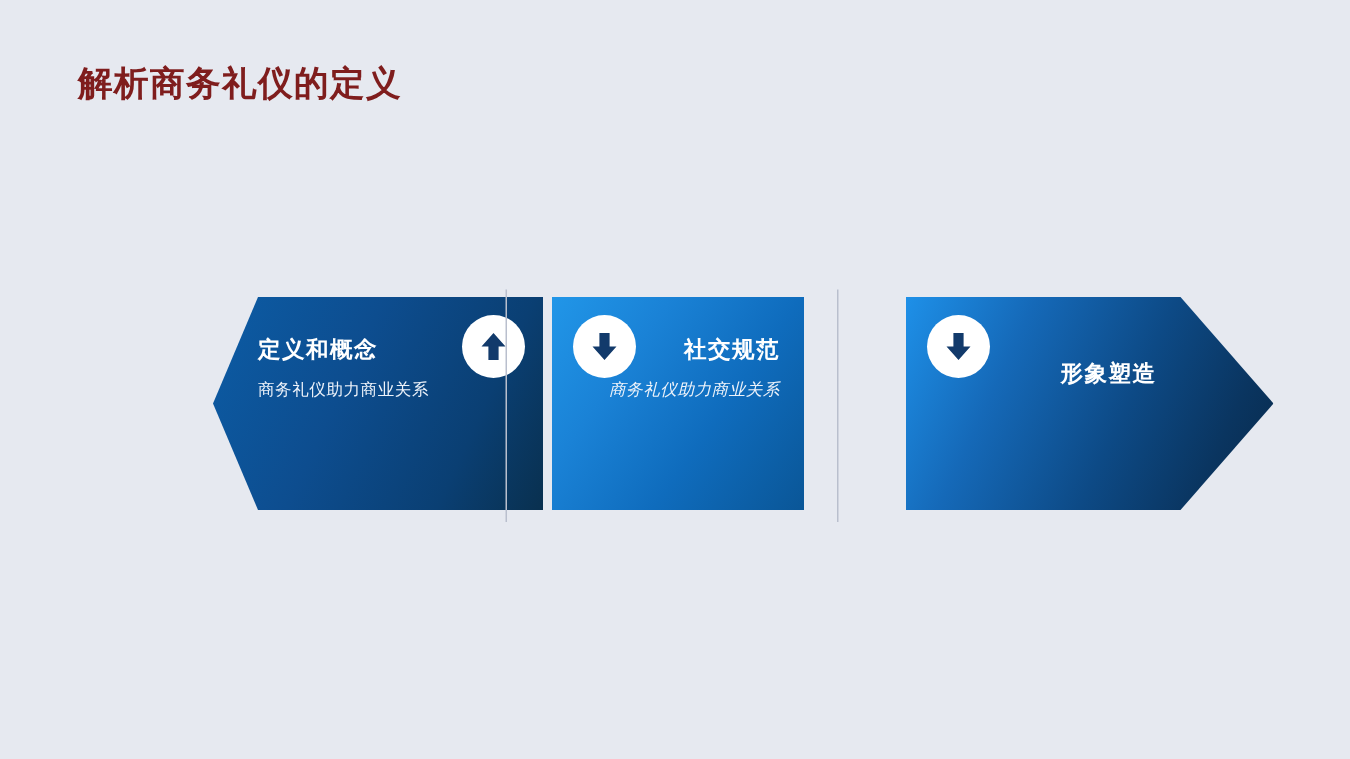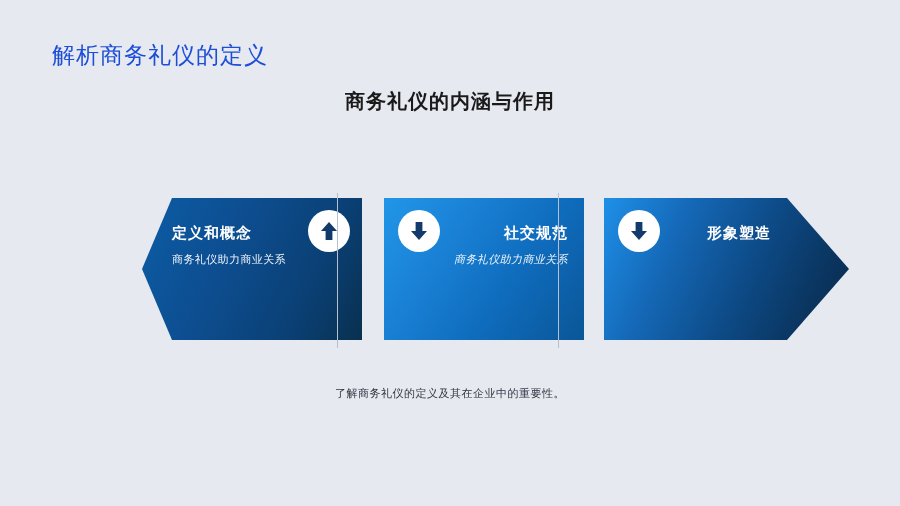--- a/index.html
+++ b/index.html
@@ -22,22 +22,22 @@
     height: 506px;
     background: #e6e9f0;
   }
 
   
   .main-title {
     position: absolute;
     left: 52px;
     top: 40px;
     font-size: 23px;
-    font-weight: normal;
-    color: #1d4ed8;
+    font-weight: bold;
+    color: #7f1d1d;
     letter-spacing: 1px;
     white-space: nowrap;
   }
   .sub-title {
     position: absolute;
     left: 0;
     right: 0;
     top: 88px;
     text-align: center;
     font-size: 20px;
@@ -75,22 +75,22 @@
     width: 220px;
   }
   #shape-1 .shape-body {
     background: linear-gradient(115deg, #0c5ca5 0%, #0d4d8f 40%, #0a3f73 75%, #09304f 100%);
     -webkit-clip-path: polygon(30px 0, 100% 0, 100% 100%, 30px 100%, 0 50%);
     clip-path: polygon(30px 0, 100% 0, 100% 100%, 30px 100%, 0 50%);
   }
 
   
   #shape-2 {
-    left: 350px;
-    width: 200px;
+    left: 334px;
+    width: 168px;
   }
   #shape-2 .shape-body {
     background: linear-gradient(125deg, #2196e8 0%, #1a82d6 30%, #0f6cbd 62%, #0a5697 100%);
   }
 
   
   #shape-3 {
     left: 570px;
     width: 245px;
   }
@@ -138,21 +138,21 @@
     letter-spacing: 0.4px;
     white-space: nowrap;
   }
 
   #shape-1 .card-title { left: 30px; top: 26px; }
   #shape-1 .card-desc  { left: 30px; top: 54px; }
 
   #shape-2 .card-title { right: 16px; top: 26px; }
   #shape-2 .card-desc  { right: 16px; top: 54px; font-style: italic; }
 
-  #shape-3 .card-title { right: 78px; top: 26px; }
+  #shape-3 .card-title { right: 78px; top: 42px; }
   #shape-3 .card-desc  { right: 78px; top: 54px; }
 
   
   .divider {
     position: absolute;
     top: 193px;
     width: 1px;
     height: 155px;
     background: #b9bfcd;
   }
@@ -171,21 +171,20 @@
     letter-spacing: 0.5px;
   }
 </style>
 </head>
 <body>
 
 <div class="slide">
 
   <div class="main-title">解析商务礼仪的定义</div>
 
-  <div class="sub-title">商务礼仪的内涵与作用</div>
 
   <div class="chevron-row">
 
     <div class="shape" id="shape-1">
       <div class="shape-body"></div>
       <div class="shape-content">
         <div class="icon-circle">
           <svg width="24" height="24" viewBox="0 0 24 24" aria-hidden="true">
             <path d="M12 3 L20 12 L15.4 12 L15.4 21 L8.6 21 L8.6 12 L4 12 Z" fill="#123a6b"></path>
           </svg>
@@ -218,15 +217,14 @@
         </div>
         <div class="card-title">形象塑造</div>
       </div>
     </div>
 
   </div>
 
   <div class="divider" id="divider-1"></div>
   <div class="divider" id="divider-2"></div>
 
-  <div class="caption">了解商务礼仪的定义及其在企业中的重要性。</div>
 
 </div>
 
 </body></html>

